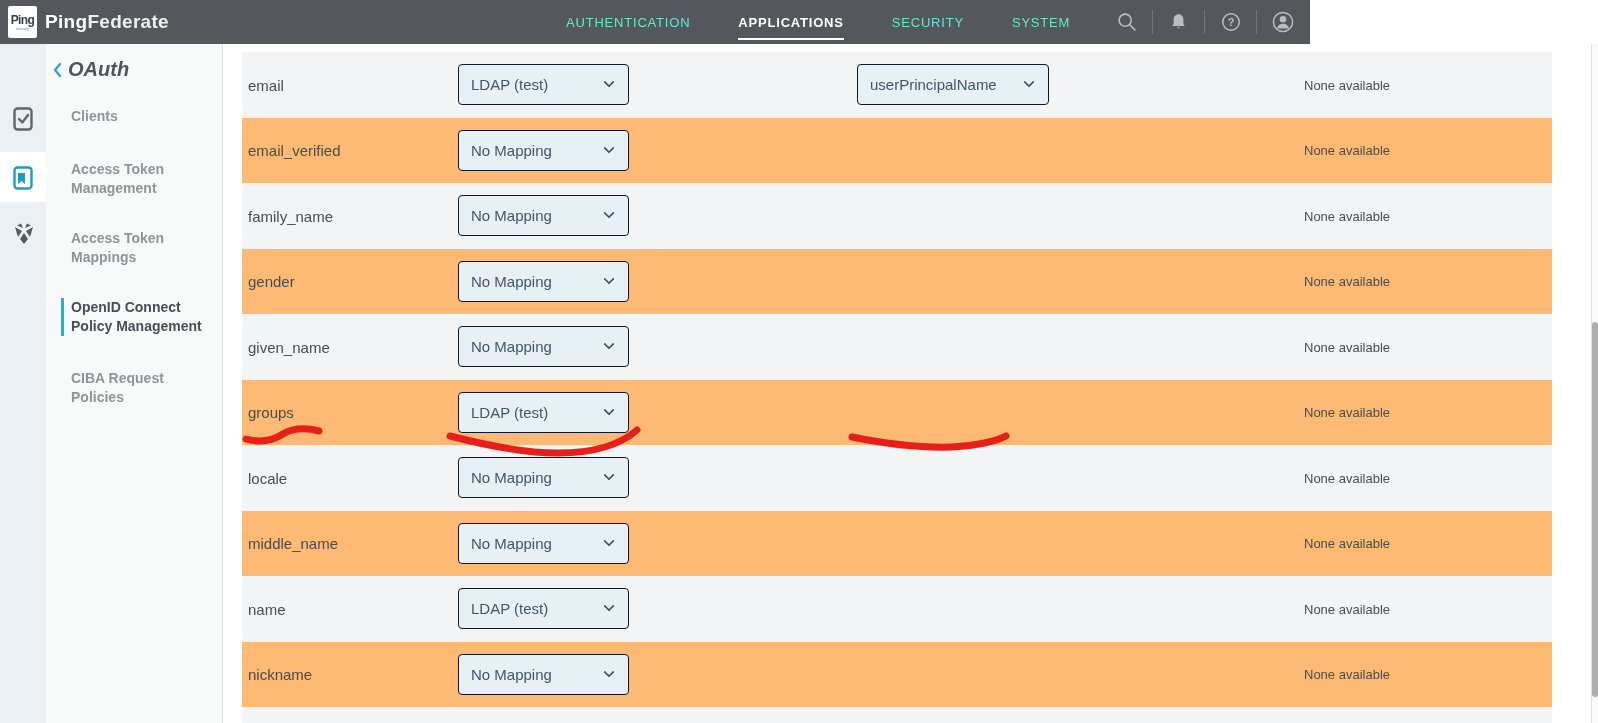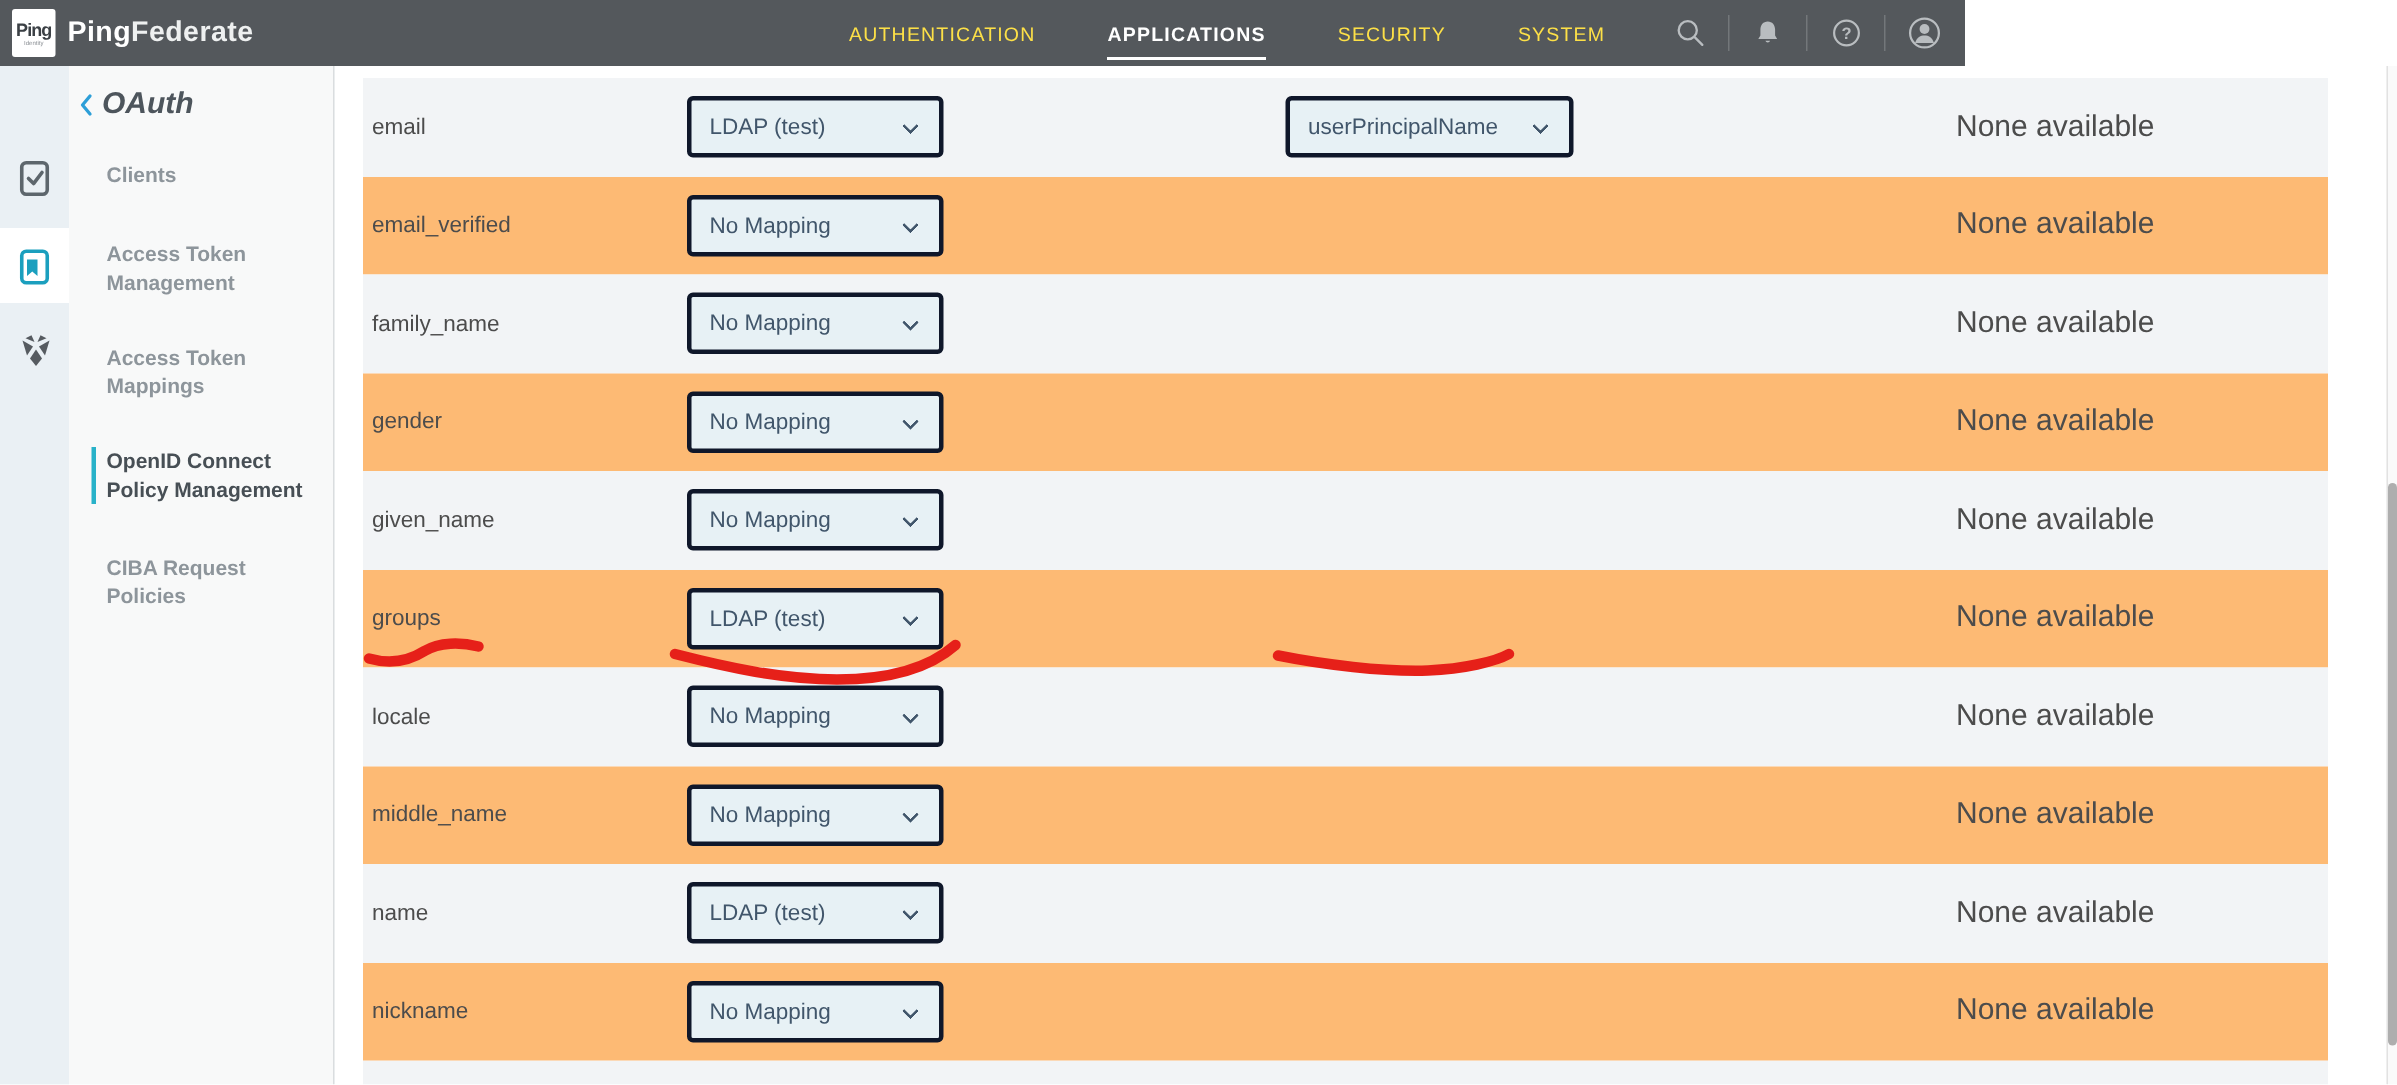--- a/index.html
+++ b/index.html
@@ -9,21 +9,21 @@
   
   .header { position:absolute; top:0; left:0; width:1310px; height:44px; background:var(--header-bg,#54585c); z-index:5; }
   .logo-badge { position:absolute; left:8px; top:6px; width:29px; height:32px; background:#fff; border-radius:2px;
                 display:flex; flex-direction:column; align-items:center; justify-content:center; }
   .logo-badge .lb-top { font-weight:bold; font-size:12px; color:#3b4045; letter-spacing:-0.6px; }
   .logo-badge .lb-sub { font-size:4px; color:#8a8f94; margin-top:-1px; }
   .brand { position:absolute; left:45px; top:0; height:44px; display:flex; align-items:center; font-size:19px; color:#fff; letter-spacing:0.3px; }
   .brand .b-bold { font-weight:bold; }
   .brand .b-light { font-weight:bold; color:#eef0f0; }
   .nav { position:absolute; left:566px; top:0; height:44px; display:flex; align-items:center; gap:48px; }
-  .nav-item { font-size:13px; letter-spacing:0.8px; color:#fde047; position:relative; cursor:pointer; white-space:nowrap; }
+  .nav-item { font-size:13px; letter-spacing:0.8px; color:#5eead4; position:relative; cursor:pointer; white-space:nowrap; }
   .nav-item.active { color:#ffffff; font-weight:bold; }
   .nav-item.active::after { content:""; position:absolute; left:0; right:0; bottom:-10px; height:2px; background:#fff; }
   .header-icons { position:absolute; right:2px; top:0; height:44px; display:flex; align-items:center; }
   .hicon { width:51px; height:44px; display:flex; align-items:center; justify-content:center; cursor:pointer; }
   .hdivider { width:1px; height:24px; background:#73777a; }
 
   
   .sidebar { position:absolute; top:44px; left:0; width:223px; bottom:0; background:#f8f9f9; border-right:1px solid #dadddf; z-index:2; }
   .rail { position:absolute; left:0; top:0; width:46px; bottom:0; background:#eaf0f4; }
   .rail-active-band { position:absolute; left:0; top:108px; width:46px; height:50px; background:#ffffff; }
@@ -33,28 +33,28 @@
   .side-item { position:absolute; left:71px; width:138px; font-size:14px; font-weight:bold; color:#8d959b; line-height:19px; cursor:pointer; }
   .side-item.active { color:#474f55; }
   .side-item.active::before { content:""; position:absolute; left:-10px; top:0px; bottom:0px; width:3px; background:var(--accent,#28b2c9); }
 
   
   .main { position:absolute; left:224px; top:44px; right:0; bottom:0; background:#fff; z-index:1; }
   .rows { position:absolute; top:8px; left:18px; }
   .row { position:relative; width:1310px; height:65.5px; background:#fdba74; }
   .row.alt { background:var(--row-alt,#f2f4f6); }
   .attr-label { position:absolute; left:6px; top:50%; transform:translateY(-50%); font-size:15px; color:#4c4c4c; }
-  .dd { position:absolute; top:12px; height:41px; background:var(--dd-bg,#e7f1f5); border:3px solid #0f172a; border-radius:4px;
+  .dd { position:absolute; top:12px; height:41px; background:var(--dd-bg,#e7f1f5); border:1px solid #0f172a; border-radius:4px;
         display:flex; align-items:center; cursor:pointer; }
   .dd-1 { left:216px; width:171px; }
   .dd-2 { left:615px; width:192px; }
   .dd-label { margin-left:12px; font-size:15px; color:#41566b; }
   .dd-chev { position:absolute; right:15px; top:13px; width:8px; height:8px; border-right:2px solid #41566b; border-bottom:2px solid #41566b;
              transform:rotate(45deg); border-radius:1px; }
-  .status { position:absolute; left:1062px; top:50%; transform:translateY(-50%); font-size:20px; color:#4c4c4c; }
+  .status { position:absolute; left:1062px; top:50%; transform:translateY(-50%); font-size:13px; color:#4c4c4c; }
   .partial-row { width:1310px; height:16px; background:var(--row-alt,#f2f4f6); }
 
   
   .scroll-track { position:absolute; right:0; top:44px; bottom:0; width:7px; background:#fafafa; border-left:1px solid #e2e2e2; z-index:6; }
   .scroll-thumb { position:absolute; right:0; top:278px; width:6px; height:375px; background:#aeaeae; border-radius:3px; cursor:pointer; }
 
   
   .annotations { position:absolute; left:0; top:0; width:1598px; height:723px; pointer-events:none; z-index:9; }
 </style>
 </head>

